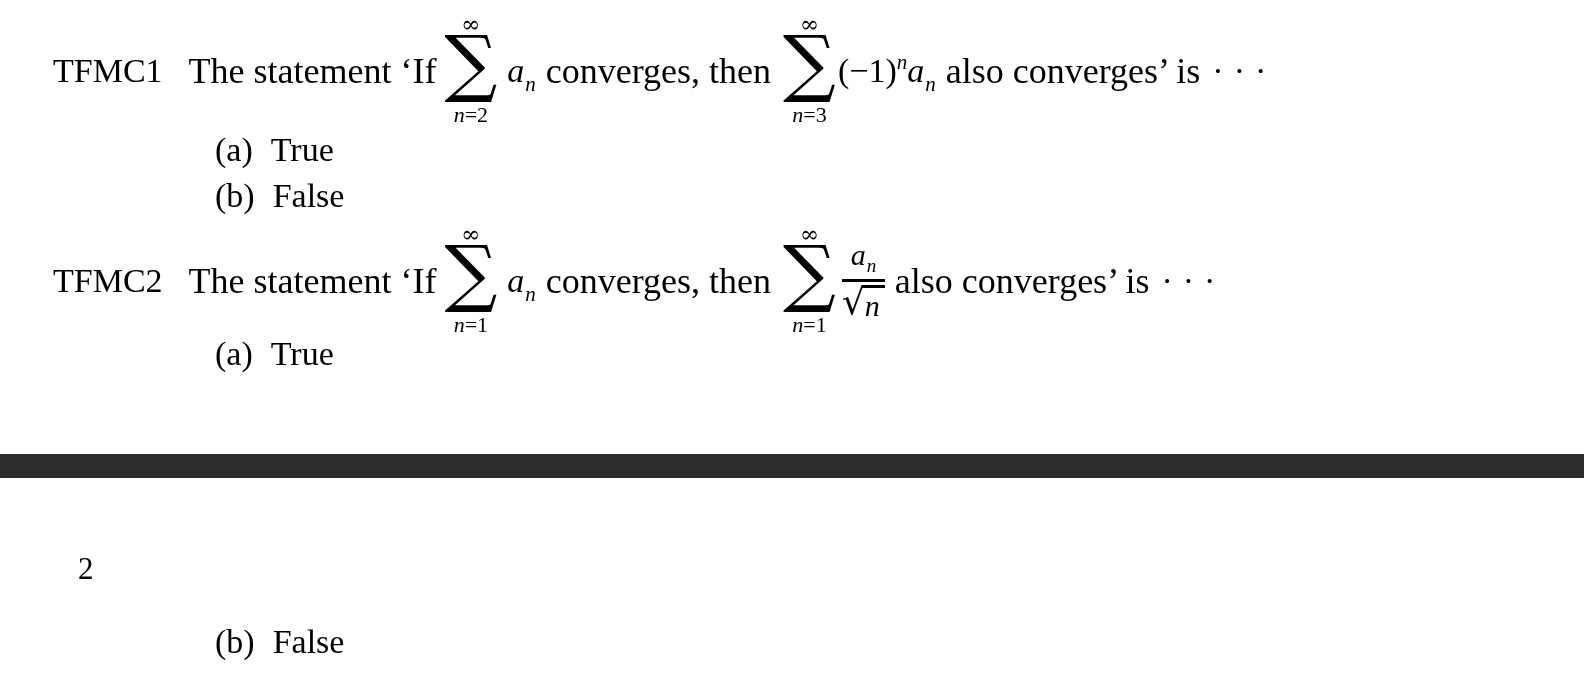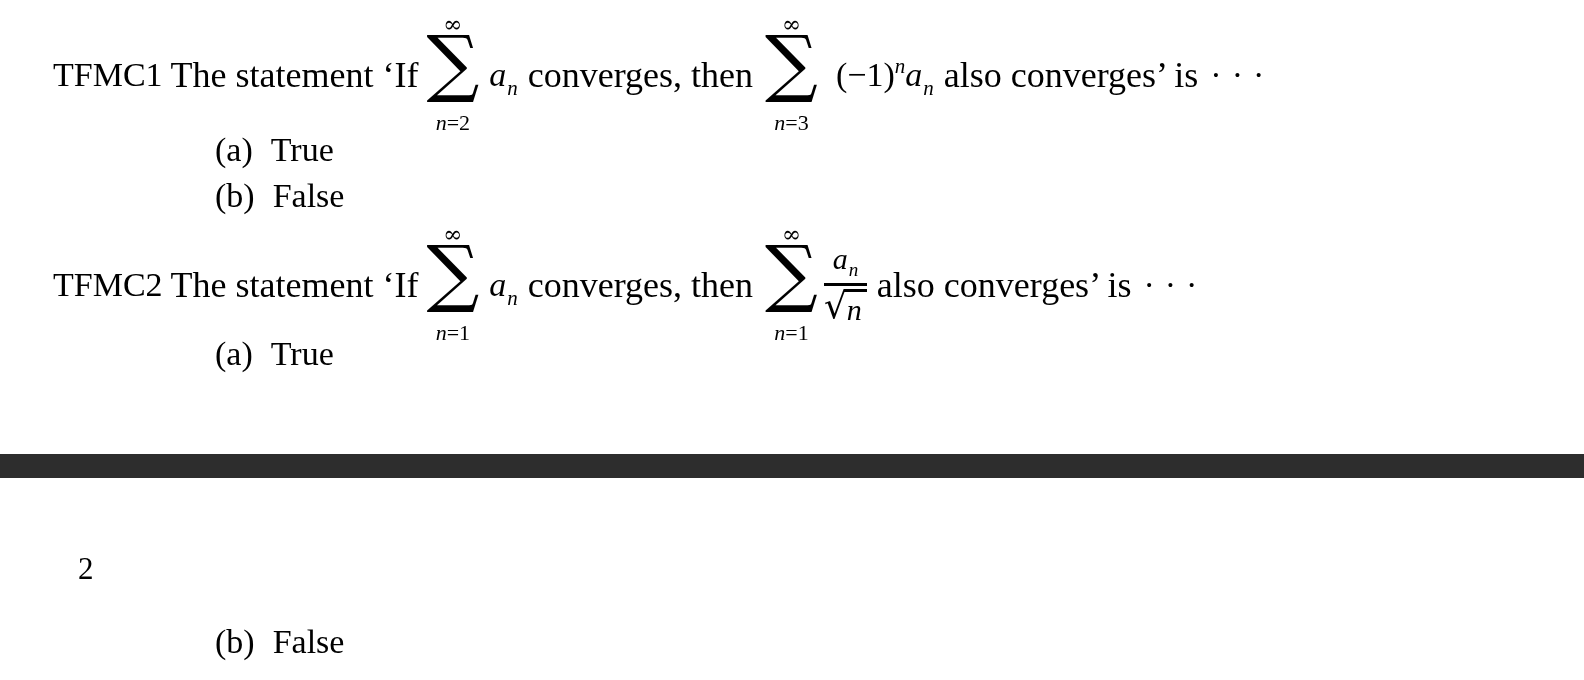--- a/index.html
+++ b/index.html
@@ -18,21 +18,21 @@
   }
   
   .question {
     position: absolute;
     display: flex;
     align-items: center;
     white-space: nowrap;
   }
   .qlabel {
     font-size: 34px;
-    margin-right: 8px;
+    margin-right: 26px;
   }
   .qtext {
     display: flex;
     align-items: center;
   }
   .txt {
     font-size: 36px;
     white-space: pre;
   }
   .mi { font-style: italic; }
@@ -48,21 +48,21 @@
     font-family: "DejaVu Serif", "DejaVu Sans", serif;
   }
   .sigma {
     font-size: 74px;
     line-height: 56px;
     font-family: "DejaVu Serif", "DejaVu Sans", serif;
   }
   .lim-lower {
     font-size: 22px;
     line-height: 24px;
-    margin-top: 21px;
+    margin-top: 13px;
     white-space: nowrap;
   }
   
   .term {
     font-size: 34px;
     white-space: nowrap;
   }
   .sb {              
     font-size: 21px;
     position: relative;
@@ -110,21 +110,21 @@
     line-height: 1.05;
     border-top: 3px solid #000000;
     margin-left: -3px;
     padding: 2px 5px 0 3px;
   }
   
   .dots {
     font-size: 34px;
     letter-spacing: 10px;
   }
-  .ml2  { margin-left: 18px; }
+  .ml2  { margin-left: 2px; }
   .ml6  { margin-left: 6px; }
   .ml8  { margin-left: 8px; }
   .ml10 { margin-left: 10px; }
   .ml12 { margin-left: 12px; }
   
   .choice {
     position: absolute;
     display: flex;
     font-size: 34px;
     line-height: 40px;

